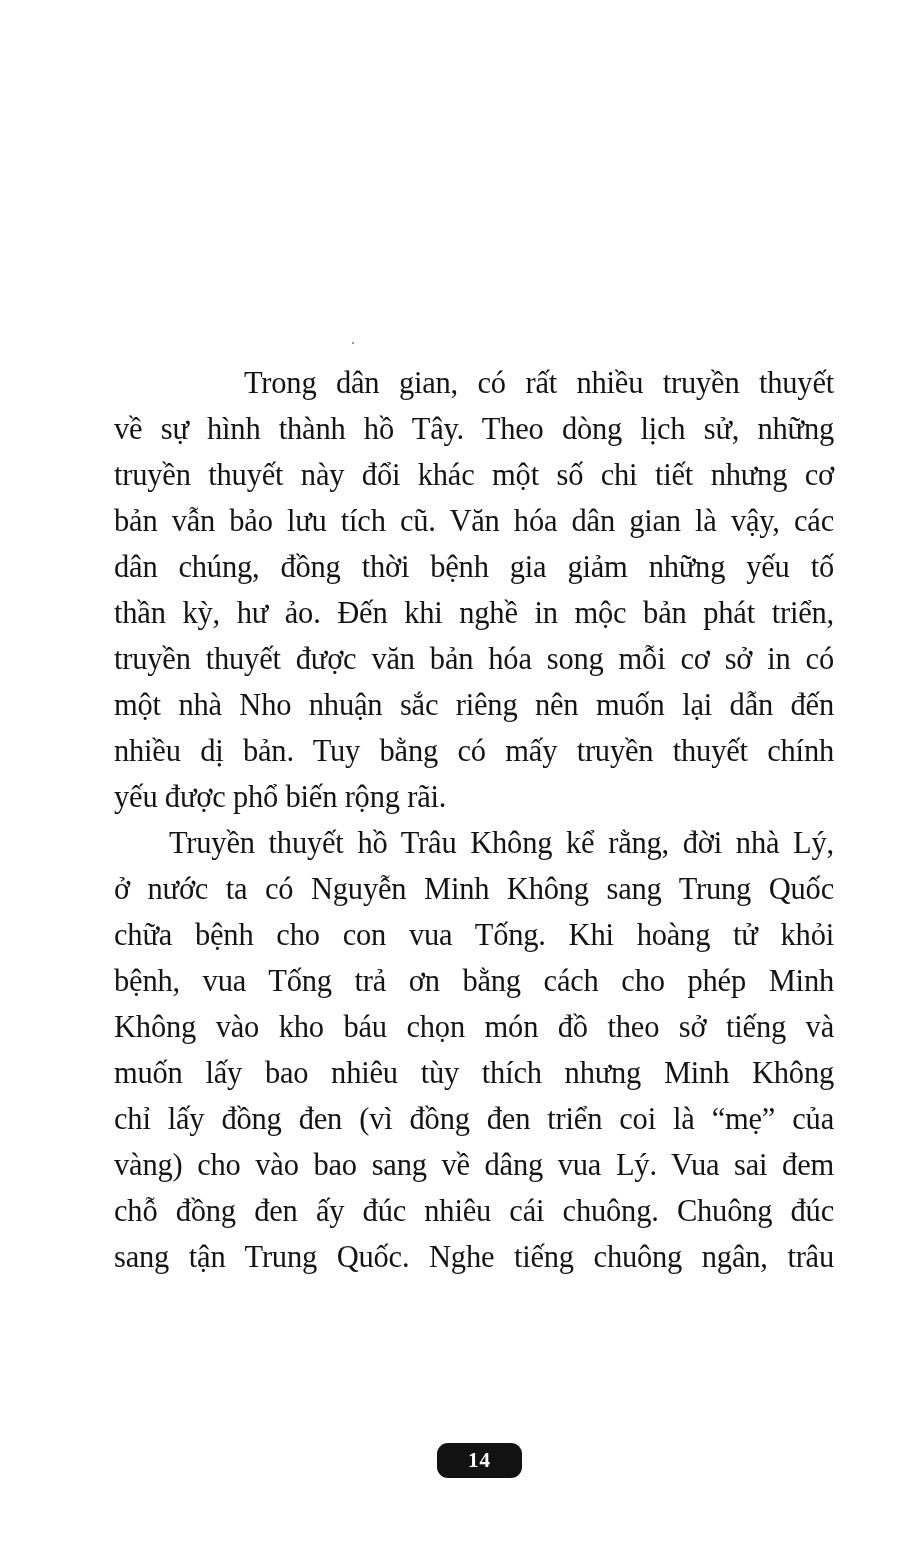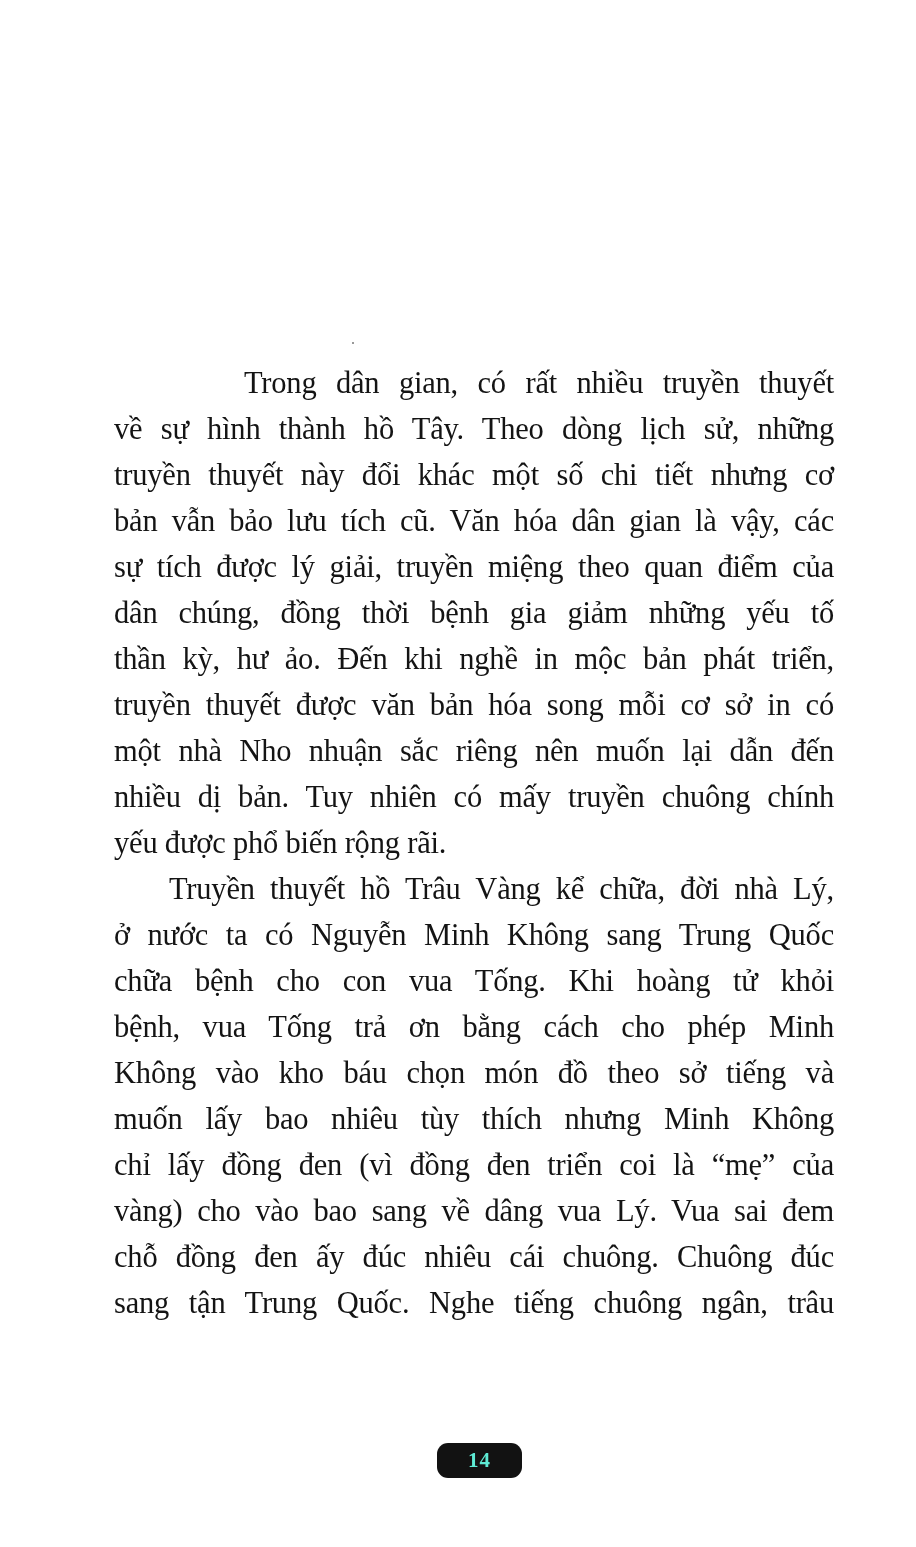--- a/index.html
+++ b/index.html
@@ -53,21 +53,21 @@
       border-radius: 1px;
     }
     .page-number {
       position: absolute;
       left: 437px;
       top: 1443px;
       width: 85px;
       height: 35px;
       background: #121212;
       border-radius: 11px;
-      color: #5eead4;
+      color: #ffffff;
       font-family: "Liberation Serif", "DejaVu Serif", serif;
       font-weight: bold;
       font-size: 21px;
       line-height: 35px;
       text-align: center;
       letter-spacing: 1px;
     }
   </style>
 </head>
 <body>
@@ -75,29 +75,28 @@
 <div class="page">
 
   <span class="speck" style="left:352px; top:342px;"></span>
 
   <div class="text-block">
 
     <span class="line indent-first">Trong dân gian, có rất nhiều truyền thuyết</span>
     <span class="line">về sự hình thành hồ Tây. Theo dòng lịch sử, những</span>
     <span class="line">truyền thuyết này đổi khác một số chi tiết nhưng cơ</span>
     <span class="line">bản vẫn bảo lưu tích cũ. Văn hóa dân gian là vậy, các</span>
-    <span class="line">sự tích được lý giải, truyền miệng theo quan điểm của</span>
     <span class="line">dân chúng, đồng thời bệnh gia giảm những yếu tố</span>
     <span class="line">thần kỳ, hư ảo. Đến khi nghề in mộc bản phát triển,</span>
     <span class="line">truyền thuyết được văn bản hóa song mỗi cơ sở in có</span>
     <span class="line">một nhà Nho nhuận sắc riêng nên muốn lại dẫn đến</span>
-    <span class="line">nhiều dị bản. Tuy nhiên có mấy truyền chuông chính</span>
+    <span class="line">nhiều dị bản. Tuy bằng có mấy truyền thuyết chính</span>
     <span class="line last">yếu được phổ biến rộng rãi.</span>
 
-    <span class="line indent-para">Truyền thuyết hồ Trâu Vàng kể chữa, đời nhà Lý,</span>
+    <span class="line indent-para">Truyền thuyết hồ Trâu Không kể rằng, đời nhà Lý,</span>
     <span class="line">ở nước ta có Nguyễn Minh Không sang Trung Quốc</span>
     <span class="line">chữa bệnh cho con vua Tống. Khi hoàng tử khỏi</span>
     <span class="line">bệnh, vua Tống trả ơn bằng cách cho phép Minh</span>
     <span class="line">Không vào kho báu chọn món đồ theo sở tiếng và</span>
     <span class="line">muốn lấy bao nhiêu tùy thích nhưng Minh Không</span>
     <span class="line">chỉ lấy đồng đen (vì đồng đen triển coi là “mẹ” của</span>
     <span class="line">vàng) cho vào bao sang về dâng vua Lý. Vua sai đem</span>
     <span class="line">chỗ đồng đen ấy đúc nhiêu cái chuông. Chuông đúc</span>
     <span class="line">sang tận Trung Quốc. Nghe tiếng chuông ngân, trâu</span>
   </div>

